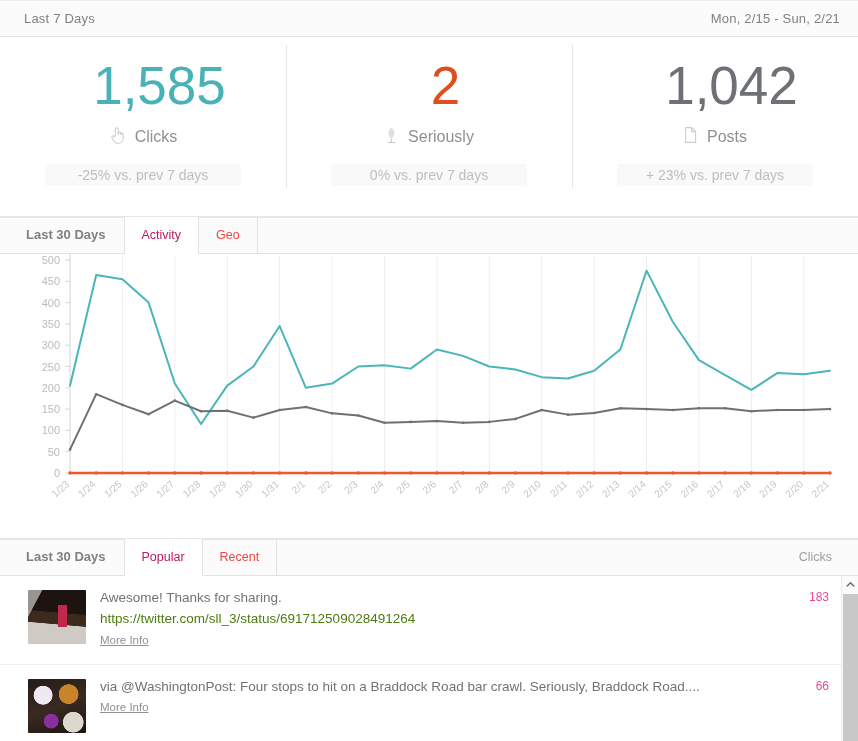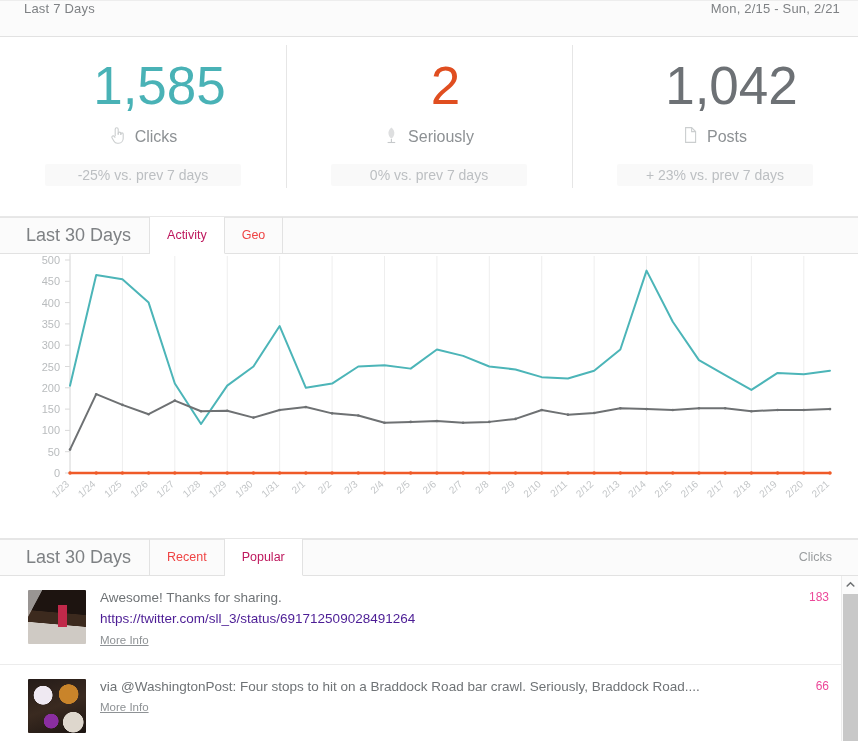--- a/index.html
+++ b/index.html
@@ -17,20 +17,21 @@
     background: #fff;
   }
 
   
   .header {
     height: 37px;
     background: #fbfbfb;
     border-bottom: 1px solid #e2e2e2;
     border-top: 1px solid #ededed;
     display: flex;
+    align-items: center;
     justify-content: space-between;
     padding: 0 18px 0 24px;
   }
   .header-title {
     font-size: 13px;
     color: #7e8184;
     letter-spacing: .2px;
   }
   .header-range {
     font-size: 13px;
@@ -101,26 +102,27 @@
     height: 37px;
     background: #fbfbfb;
     border-top: 1px solid #e6e6e6;
     border-bottom: 1px solid #e2e2e2;
     display: flex;
     align-items: flex-end;
     padding-left: 8px;
     position: relative;
   }
   .tabbar-title {
-    font-size: 18px;
+    font-size: 13px;
     color: #7e8184;
     padding: 0 18px;
     height: 36px;
     line-height: 36px;
     border-right: 1px solid #e2e2e2;
+    font-weight: bold;
   }
   .tab {
     font-size: 12.5px;
     color: #ef4444;
     padding: 0 17px;
     height: 36px;
     line-height: 37px;
     border-right: 1px solid #e2e2e2;
     cursor: pointer;
   }
@@ -200,21 +202,21 @@
   .li-title {
     font-size: 13.5px;
     color: #6f7376;
     line-height: 1.5;
     white-space: nowrap;
     overflow: hidden;
     text-overflow: clip;
   }
   .li-link {
     font-size: 13.5px;
-    color: #4c1d95;
+    color: #4d7c0f;
     line-height: 1.6;
     text-decoration: none;
     display: block;
     white-space: nowrap;
   }
   .li-more {
     font-size: 11.5px;
     color: #8e9295;
     text-decoration: underline;
     display: inline-block;
@@ -451,22 +453,22 @@
           <text x="777.5862068965517" y="231" font-size="10" fill="#c2c5c7" font-family="&quot;Liberation Sans&quot;, sans-serif" text-anchor="end" transform="rotate(-42 777.5862068965517 231)">2/19</text>
           <text x="803.7931034482759" y="231" font-size="10" fill="#c2c5c7" font-family="&quot;Liberation Sans&quot;, sans-serif" text-anchor="end" transform="rotate(-42 803.7931034482759 231)">2/20</text>
           <text x="830" y="231" font-size="10" fill="#c2c5c7" font-family="&quot;Liberation Sans&quot;, sans-serif" text-anchor="end" transform="rotate(-42 830 231)">2/21</text>
         </svg>
     </div>
   </div>
 
   <div class="panel">
     <div class="tabbar">
       <div class="tabbar-title">Last 30 Days</div>
+      <div class="tab active">Popular</div>
       <div class="tab">Recent</div>
-      <div class="tab active">Popular</div>
       <div class="tabbar-right">Clicks</div>
     </div>
 
     <div class="list-area">
       <div class="list-inner" id="list-inner">
           <div class="list-item">
             <div class="thumb thumb-a"></div>
             <div class="li-body"><div class="li-title">Awesome! Thanks for sharing.</div><a class="li-link">https://twitter.com/sll_3/status/691712509028491264</a><span class="li-more">More Info</span></div>
             <div class="li-count">183</div>
           </div>

